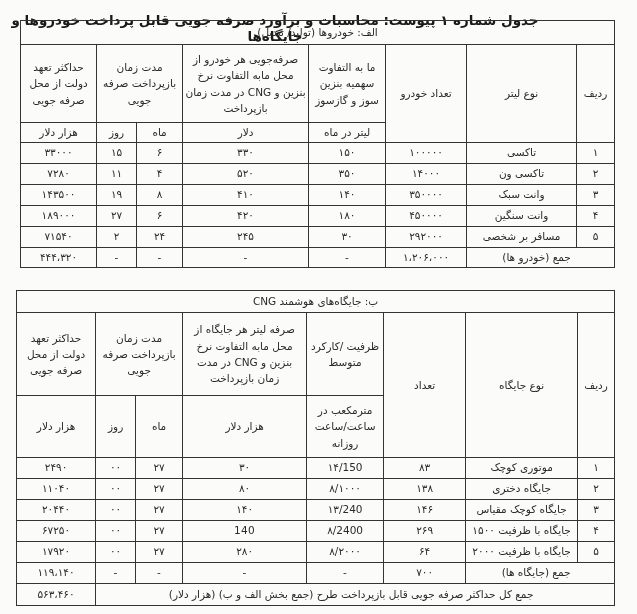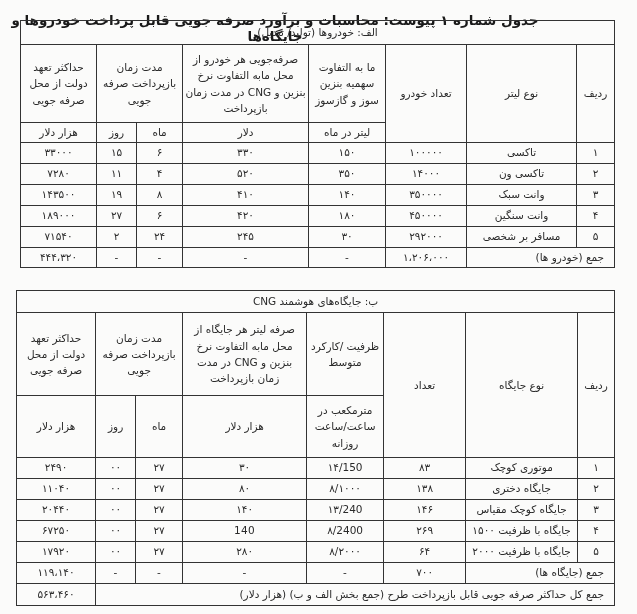--- a/index.html
+++ b/index.html
@@ -6,21 +6,21 @@
   body { width:637px; height:614px; position:relative; overflow:hidden;
          font-family:"DejaVu Sans", sans-serif; color:#2a2a2a; }
   .title { position:absolute; top:12px; left:0; width:550px; text-align:center;
            font-size:13.5px; font-weight:bold; direction:rtl; color:#1a1a1a; }
   table { border-collapse:collapse; position:absolute; direction:rtl; table-layout:fixed;
           font-size:10.5px; }
   td { border:1.3px solid #333; text-align:center; vertical-align:middle; padding:0 2px; line-height:1.5; }
   .sec { font-size:10.5px; }
   .hdr { font-size:10.5px; line-height:1.55; }
   .num { font-size:10.5px; letter-spacing:0.3px; }
-  .lbl { text-align:right; padding-right:10px; }
+  .lbl { padding-right:10px; }
   #tA { left:20px; top:20px; width:594px; }
   #tB { left:16px; top:290px; width:598px;border-radius:11px; }
 </style>
 </head>
 <body>
 
 <div class="title">جدول شماره ۱ پیوست: محاسبات و برآورد صرفه جویی قابل پرداخت خودروها و جایگاه‌ها</div>
 
 <table id="tA">
   <colgroup>

